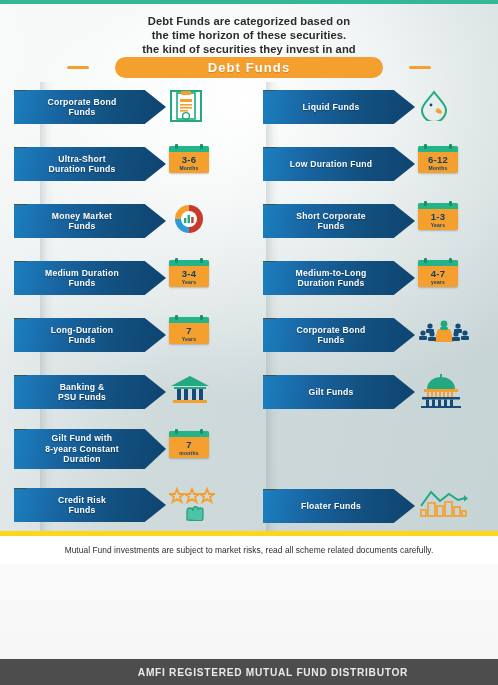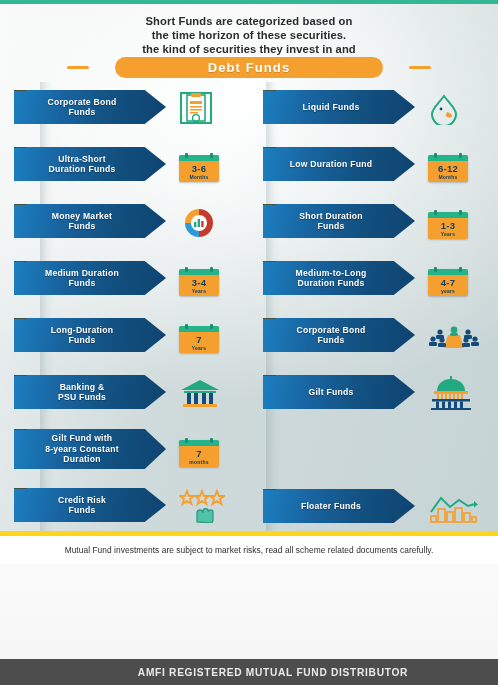--- a/index.html
+++ b/index.html
@@ -114,24 +114,24 @@
   .banner-tab {
     position: absolute; left: 0; top: -4px;
     width: 13px; height: 5px;
     background: #4a4d32;
     opacity: 0.85;
     border-radius: 1px 1px 0 0;
   }
 
   
   .icon-slot {
-    position: absolute; left: 165px; top: 50%;
+    position: absolute; left: 155px; top: 50%;
     transform: translateY(-50%);
     width: 66px; height: 36px;
-    display: flex; align-items: flex-end; justify-content: flex-start;
+    display: flex; align-items: flex-start; justify-content: flex-start;
   }
 
   
   .cal {
     width: 40px; height: 27px;
     border-radius: 2px;
     background: #f5a02e;
     position: relative;
     box-shadow: 0 1px 2px rgba(0,0,0,0.22);
     display: flex; flex-direction: column; align-items: center; justify-content: center;
@@ -190,21 +190,21 @@
 <div class="page">
 
   <div class="top-rule"></div>
 
   <div class="info-body">
 
     <div class="fold left"></div>
     <div class="fold right"></div>
 
     <div class="headline">
-      <span>Short Funds are categorized based on</span>
+      <span>Debt Funds are categorized based on</span>
       <span>the time horizon of these securities.</span>
       <span>the kind of securities they invest in and</span>
     </div>
 
     <div class="title-row">
       <div class="dash"></div>
       <div class="title-pill">Debt Funds</div>
       <div class="dash"></div>
     </div>
 
@@ -388,21 +388,21 @@
                 <div class="ring r"></div>
               <div class="big">6-12</div>
               <div class="unit">Months</div>
             </div>
           </div>
         </div>
 
         <div class="row" style="top:114px">
           <div class="banner">
             <div class="banner-tab"></div>
-            <div class="banner-label">Short Duration
+            <div class="banner-label">Short Corporate
 Funds</div>
           </div>
           <div class="icon-slot">
             <div class="cal">
               <div class="bar"></div>
                 <div class="ring l"></div>
                 <div class="ring r"></div>
               <div class="big">1-3</div>
               <div class="unit">Years</div>
             </div>

